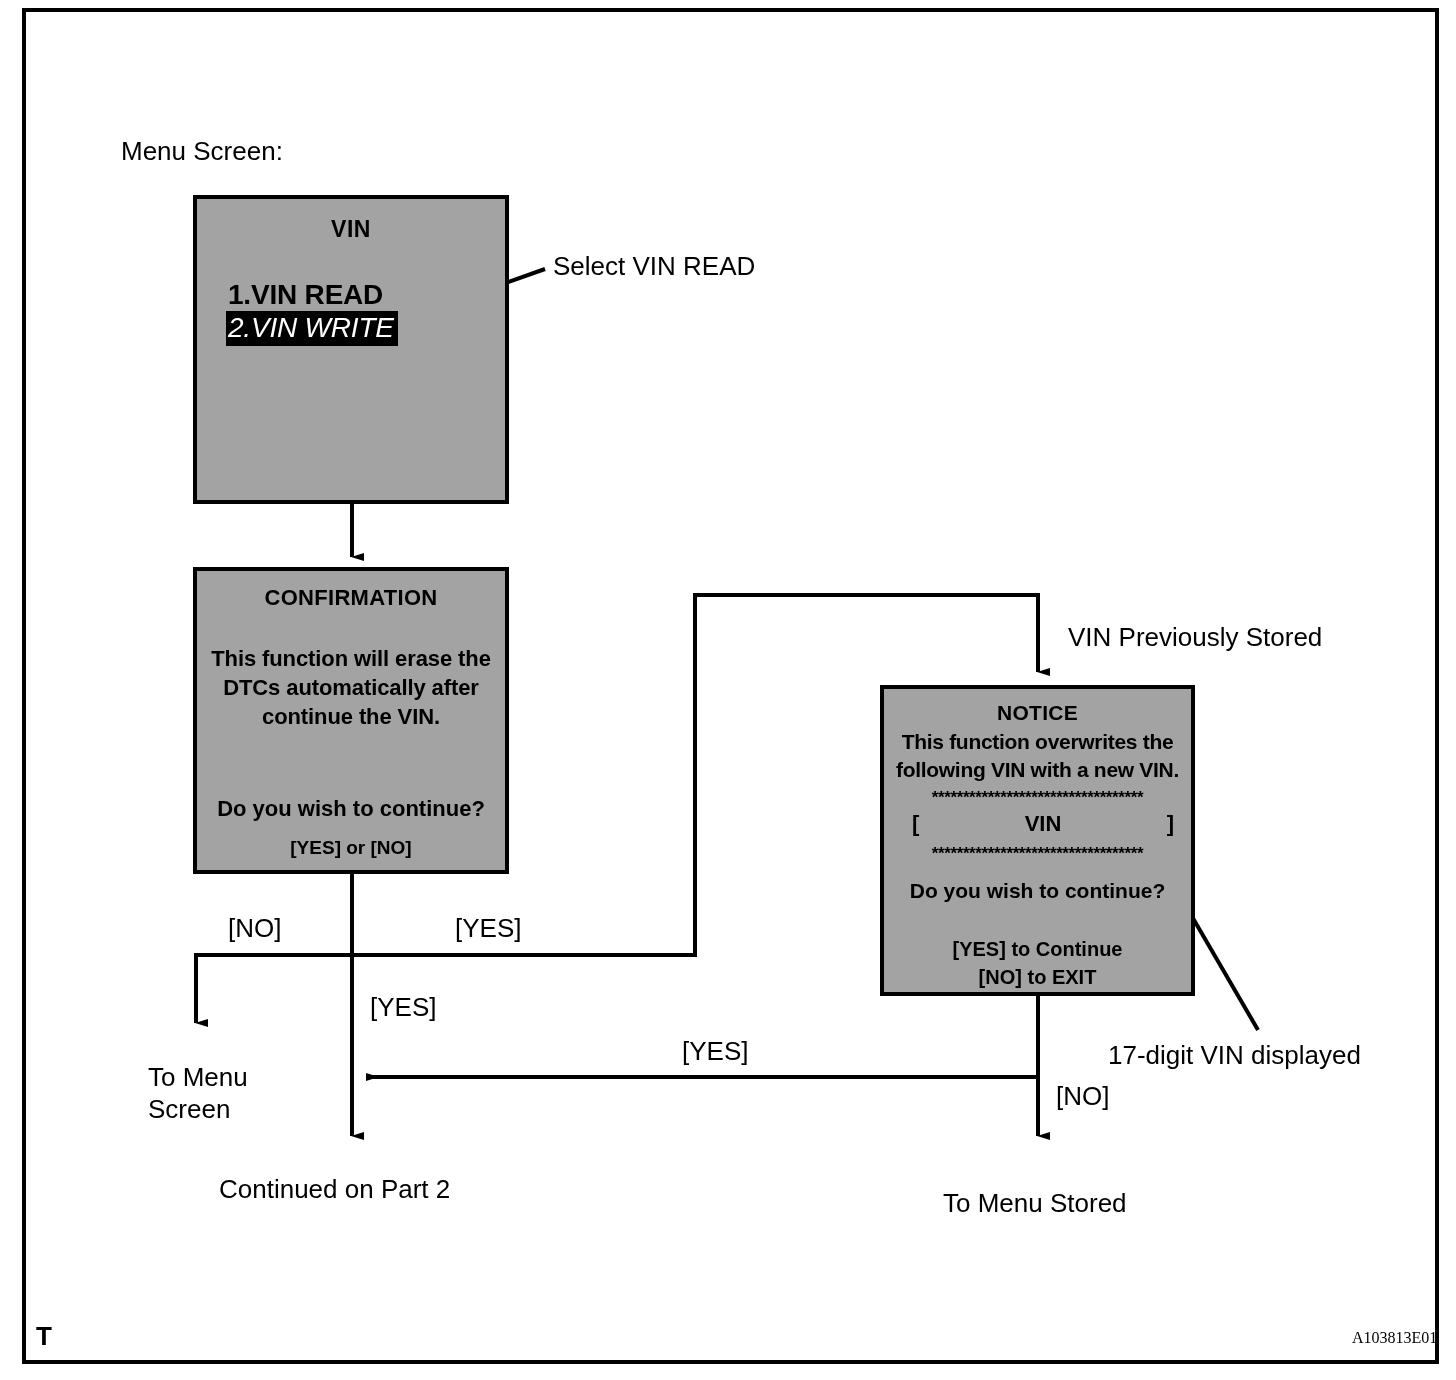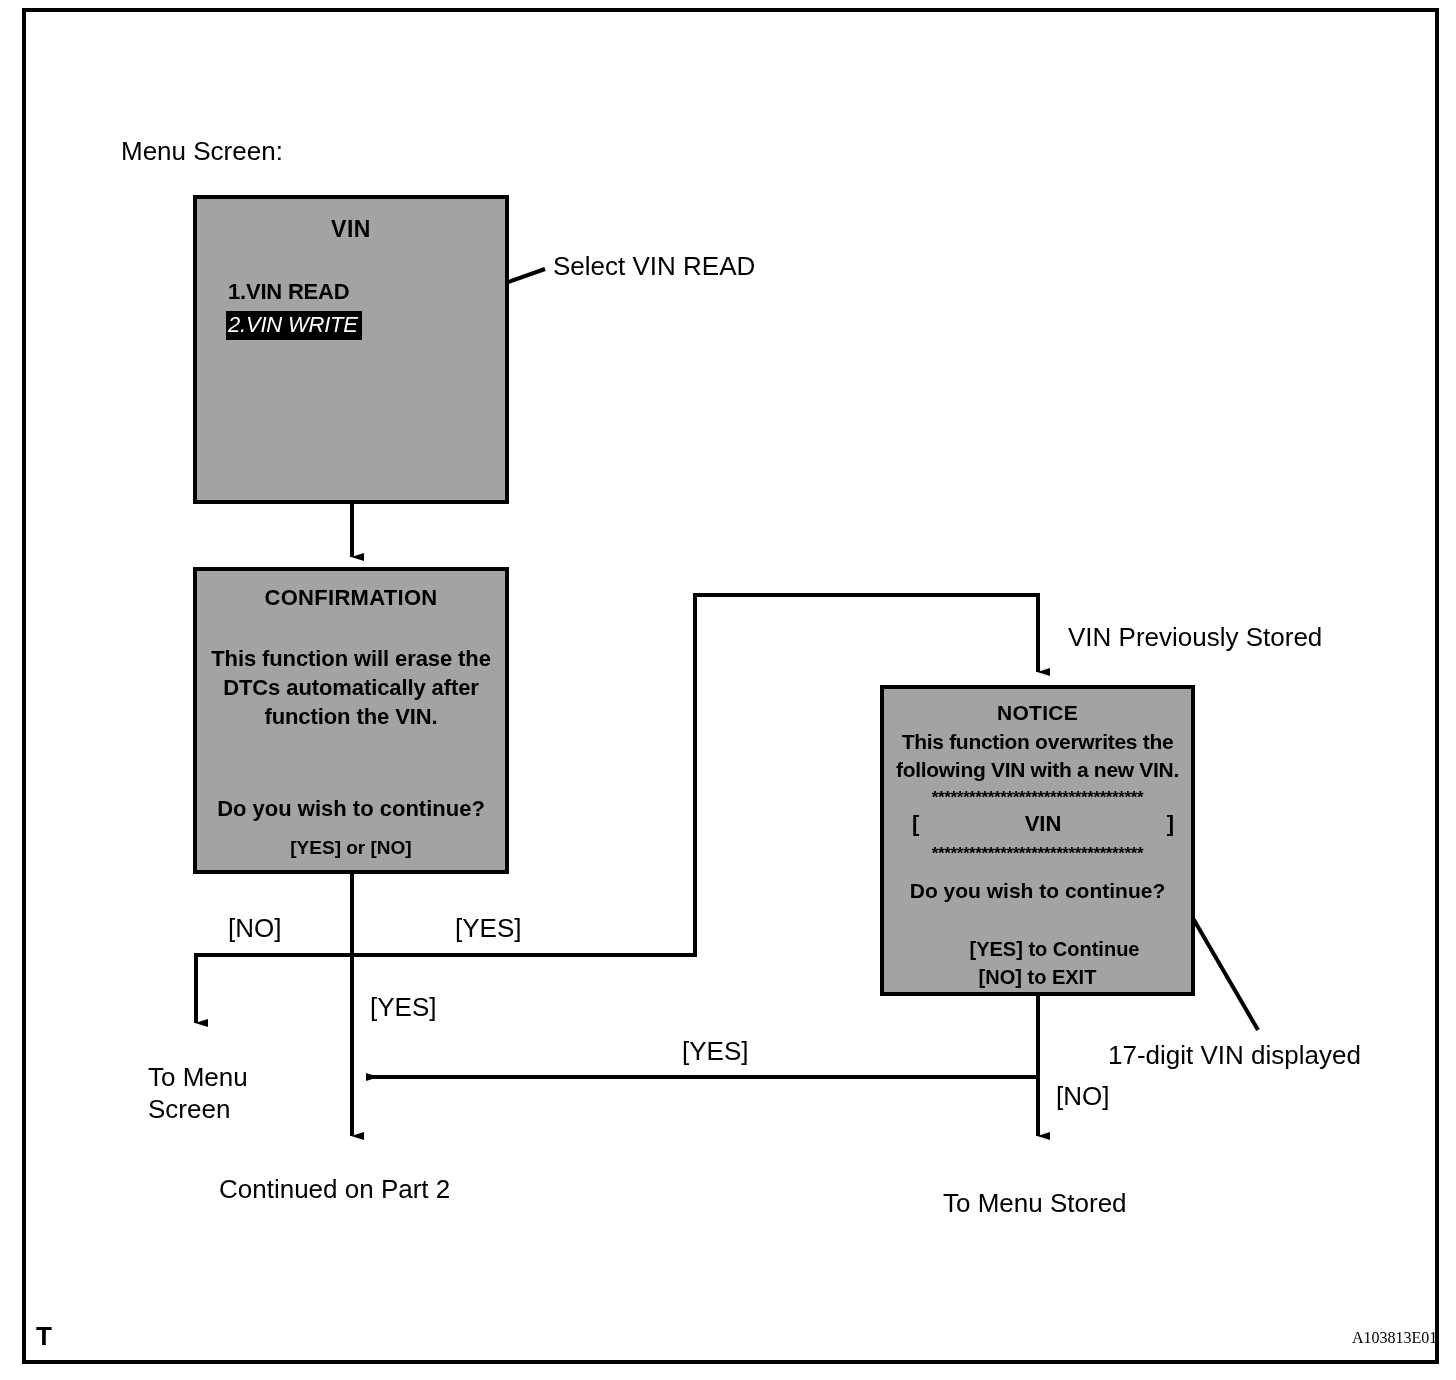--- a/index.html
+++ b/index.html
@@ -10,21 +10,21 @@
 
   .lbl{position:absolute;white-space:pre;}
   .lbl-reg{font-size:26px;font-weight:400;letter-spacing:0px;}
   .lbl-small{font-size:16px;font-weight:400;font-family:Liberation Serif, serif;}
   .lbl-T{font-size:26px;font-weight:700;}
 
   .screenbox{position:absolute;border:4px solid #000;box-sizing:border-box;background:#a3a3a3;}
   .sb-txt{position:absolute;white-space:pre;font-weight:700;text-align:center;}
 
   .vin-title{font-size:23px;letter-spacing:.5px;}
-  .vin-item{font-size:22px;letter-spacing:-0.2px;}
+  .vin-item{font-size:28px;letter-spacing:-0.2px;}
   .vin-sel{background:#000;color:#fff;display:inline-block;padding:1px 4px 2px 2px;}
 
   .cf-title{font-size:22px;letter-spacing:.3px;}
   .cf-body{font-size:22px;line-height:30px;letter-spacing:-0.1px;}
   .cf-q{font-size:22px;}
   .cf-yn{font-size:19px;}
 
   .nt-title{font-size:21px;letter-spacing:.3px;}
   .nt-body{font-size:21px;line-height:29px;letter-spacing:-0.3px;}
   .nt-stars{font-size:17px;letter-spacing:-0.4px;font-weight:700;}
@@ -76,21 +76,21 @@
     <div style="position:absolute;left:29px;top:112px;font-style:italic;">
       <span class="vin-item vin-sel">2.VIN WRITE</span>
     </div>
   </div>
 
   <div class="screenbox" style="left:193px;top:567px;width:316px;height:307px;">
     <div class="sb-txt cf-title" style="left:0;top:14px;width:100%;">CONFIRMATION</div>
 
     <div class="sb-txt cf-body" style="left:0;top:73px;width:100%;">This function will erase the</div>
     <div class="sb-txt cf-body" style="left:0;top:102px;width:100%;">DTCs automatically after</div>
-    <div class="sb-txt cf-body" style="left:0;top:131px;width:100%;">function the VIN.</div>
+    <div class="sb-txt cf-body" style="left:0;top:131px;width:100%;">continue the VIN.</div>
 
     <div class="sb-txt cf-q" style="left:0;top:225px;width:100%;">Do you wish to continue?</div>
     <div class="sb-txt cf-yn" style="left:0;top:266px;width:100%;">[YES] or [NO]</div>
   </div>
 
   <div class="screenbox" style="left:880px;top:685px;width:315px;height:311px;">
     <div class="sb-txt nt-title" style="left:0;top:12px;width:100%;">NOTICE</div>
 
     <div class="sb-txt nt-body" style="left:0;top:38px;width:100%;">This function overwrites the</div>
     <div class="sb-txt nt-body" style="left:0;top:66px;width:100%;">following VIN with a new VIN.</div>
@@ -100,21 +100,21 @@
     <div style="position:absolute;left:28px;top:122px;width:262px;display:flex;justify-content:space-between;align-items:center;">
       <span class="nt-vinrow" style="font-weight:700;">[</span>
       <span class="nt-vinrow" style="font-weight:700;">VIN</span>
       <span class="nt-vinrow" style="font-weight:700;">]</span>
     </div>
 
     <div class="sb-txt nt-stars" style="left:0;top:155px;width:100%;">**********************************</div>
 
     <div class="sb-txt nt-q" style="left:0;top:190px;width:100%;">Do you wish to continue?</div>
 
-    <div class="sb-txt nt-yn" style="left:0;top:246px;width:100%;padding-left:17px;">[YES] to Continue</div>
+    <div class="sb-txt nt-yn" style="left:0;top:246px;width:100%;">[YES] to Continue</div>
     <div class="sb-txt nt-yn" style="left:0;top:274px;width:100%;">[NO] to EXIT</div>
   </div>
 
   <div class="lbl lbl-reg" style="left:553px;top:251px;">Select VIN READ</div>
 
   <div class="lbl lbl-reg" style="left:1068px;top:622px;">VIN Previously Stored</div>
 
   <div class="lbl lbl-reg" style="left:1108px;top:1040px;">17-digit VIN displayed</div>
 
   <div class="lbl lbl-reg" style="left:228px;top:913px;">[NO]</div>

